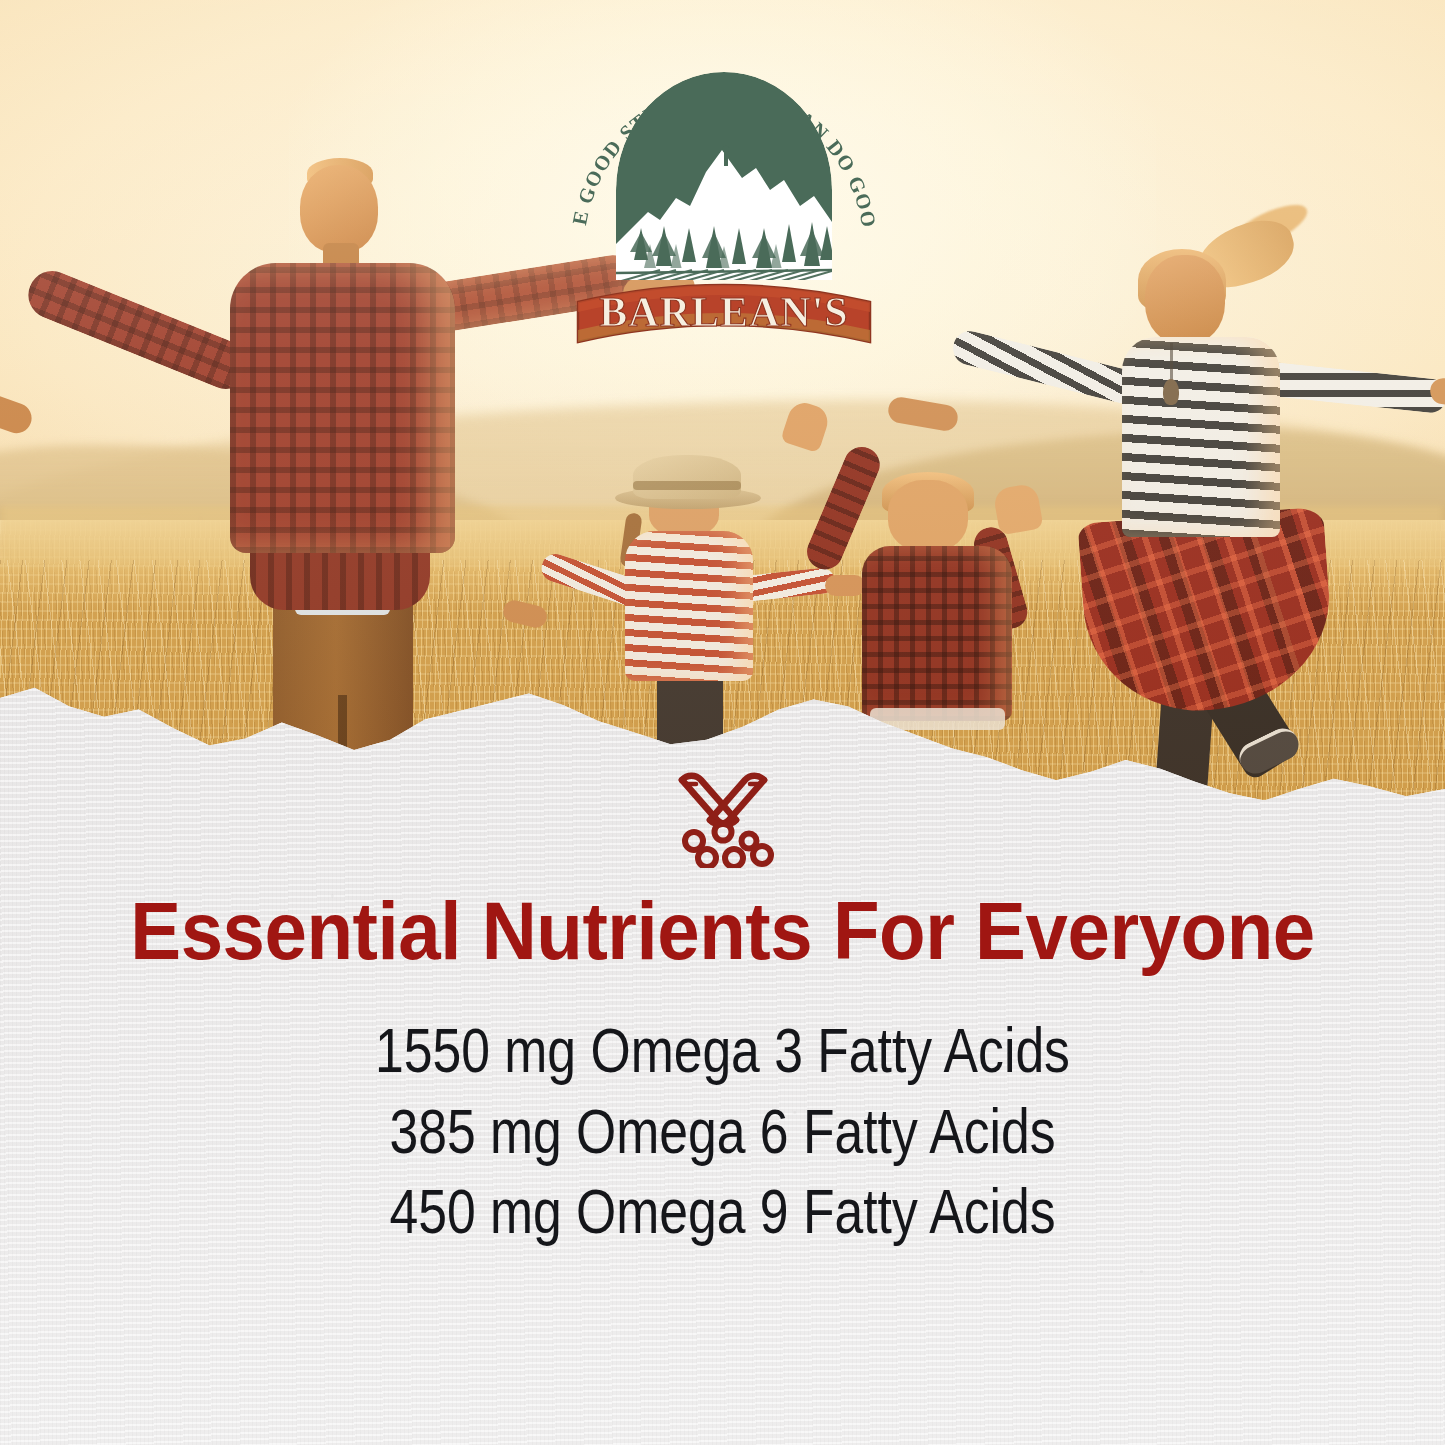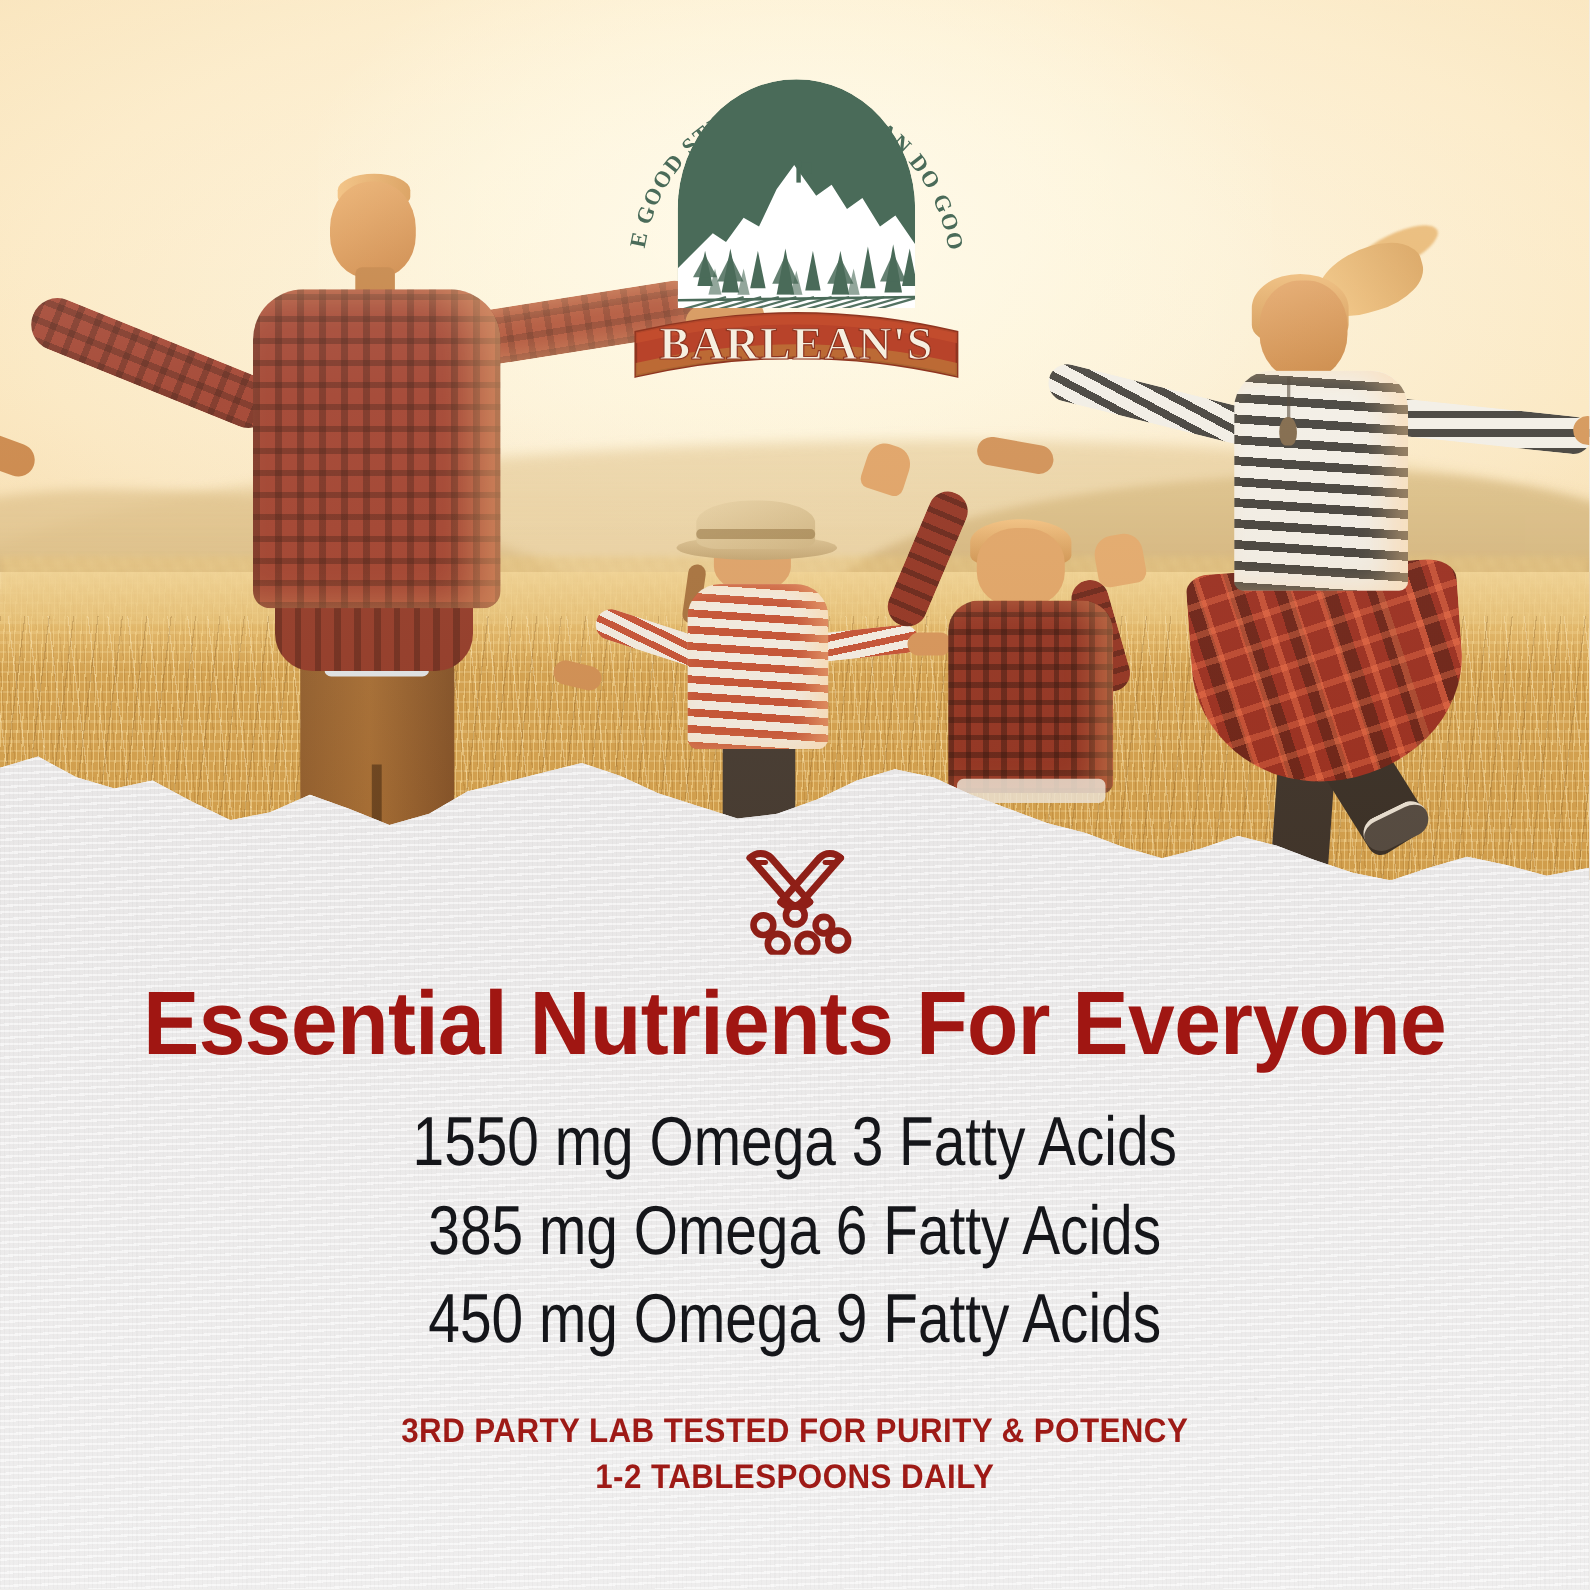--- a/index.html
+++ b/index.html
@@ -406,21 +406,21 @@
     font-weight:bold;
     font-size:82px;
     line-height:1.0;
     color:#a01612;
     letter-spacing:-0.5px;
     transform:scaleX(.93);
     white-space:nowrap;
   }
 
   .benefits {
-    margin-top:26px;
+    margin-top:38px;
   }
   .benefit {
     font-family:"Liberation Sans", sans-serif;
     font-weight:400;
     font-size:63px;
     line-height:1.28;
     color:#15161a;
     transform:scaleX(.82);
     white-space:nowrap;
   }
@@ -617,19 +617,15 @@
     </svg>
 
     <div class="headline">Essential Nutrients For Everyone</div>
 
     <div class="benefits">
       <div class="benefit">1550 mg Omega 3 Fatty Acids</div>
       <div class="benefit">385 mg Omega 6 Fatty Acids</div>
       <div class="benefit">450 mg Omega 9 Fatty Acids</div>
     </div>
 
-    <div class="footnotes">
-      <div class="footnote">3RD PARTY LAB TESTED FOR PURITY &amp; POTENCY</div>
-      <div class="footnote">1-2 TABLESPOONS DAILY</div>
-    </div>
   </div>
 
 </div>
 
 </body></html>

